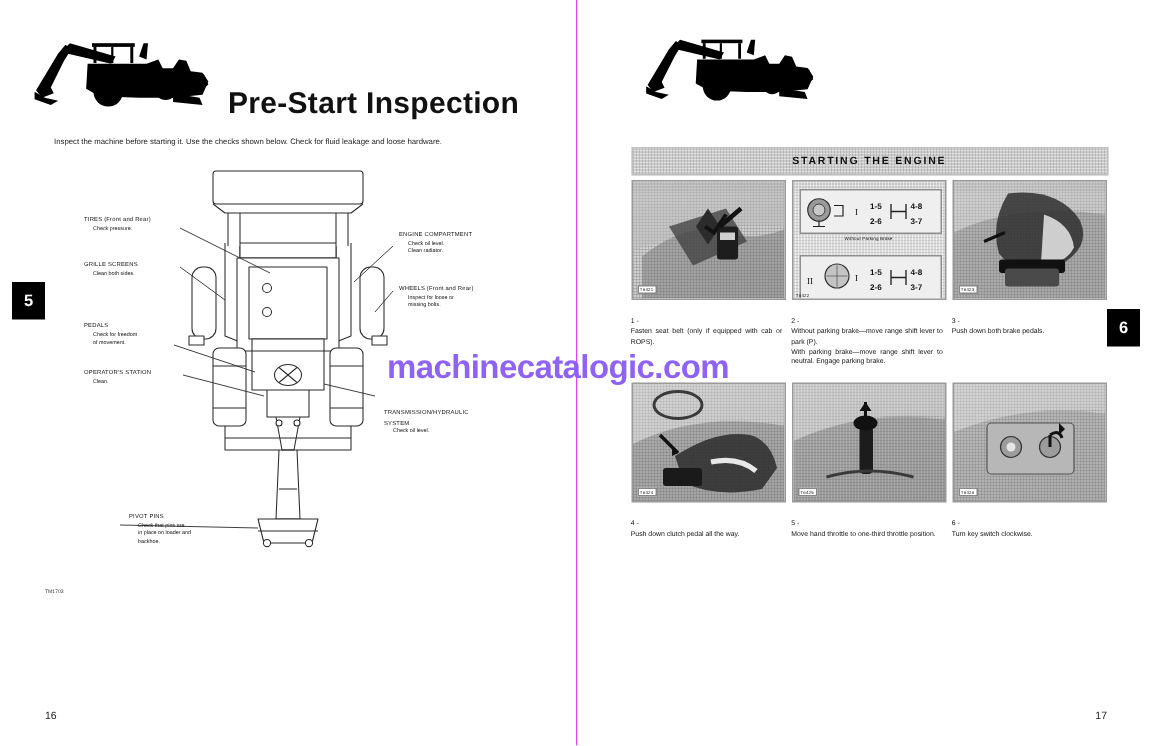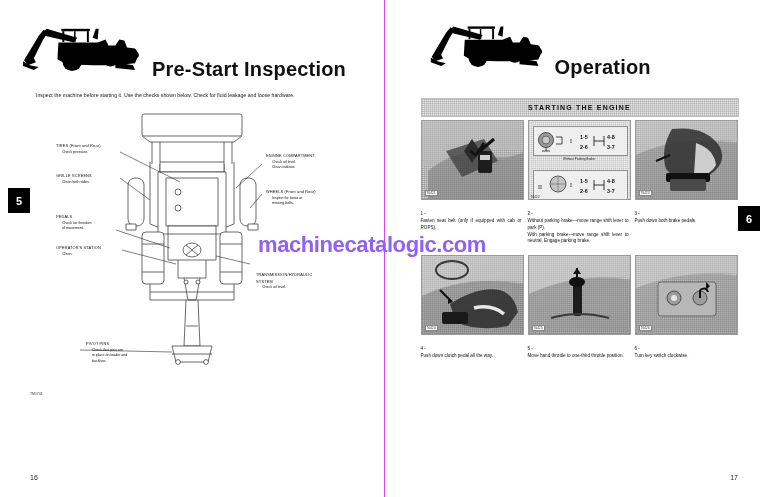--- a/index.html
+++ b/index.html
@@ -268,21 +268,20 @@
           <path d="M80 50 L160 50 L176 44 L182 56 L196 56 L204 44 L214 46 L220 60 L236 62 L244 74 L236 92 L196 96 L150 96 L96 94 L78 84 Z"></path>
           <path d="M150 40 L156 22 L162 22 L160 44 Z"></path>
           <path d="M206 66 L238 64 L244 78 L226 92 L206 86 Z"></path>
           <circle cx="108" cy="88" r="20"></circle>
           <circle cx="186" cy="84" r="15"></circle>
           <path d="M196 90 L232 96 L236 106 L196 102 Z"></path>
         </g>
       </svg>
     </div>
 
-    <div class="title">Operation</div>
 
     <div class="banner">STARTING THE ENGINE</div>
 
     <div class="grid">
 
       <div class="row">
 
         <div class="cell">
           <div class="photo">
             <svg viewBox="0 0 101 78" width="101" height="78" aria-hidden="true">

